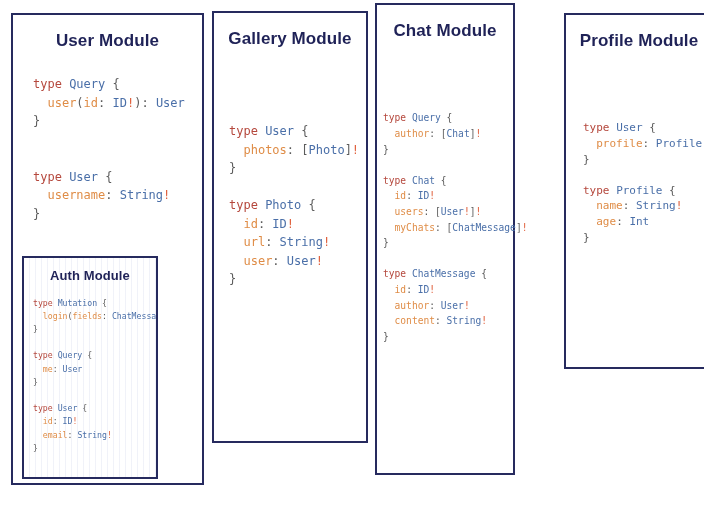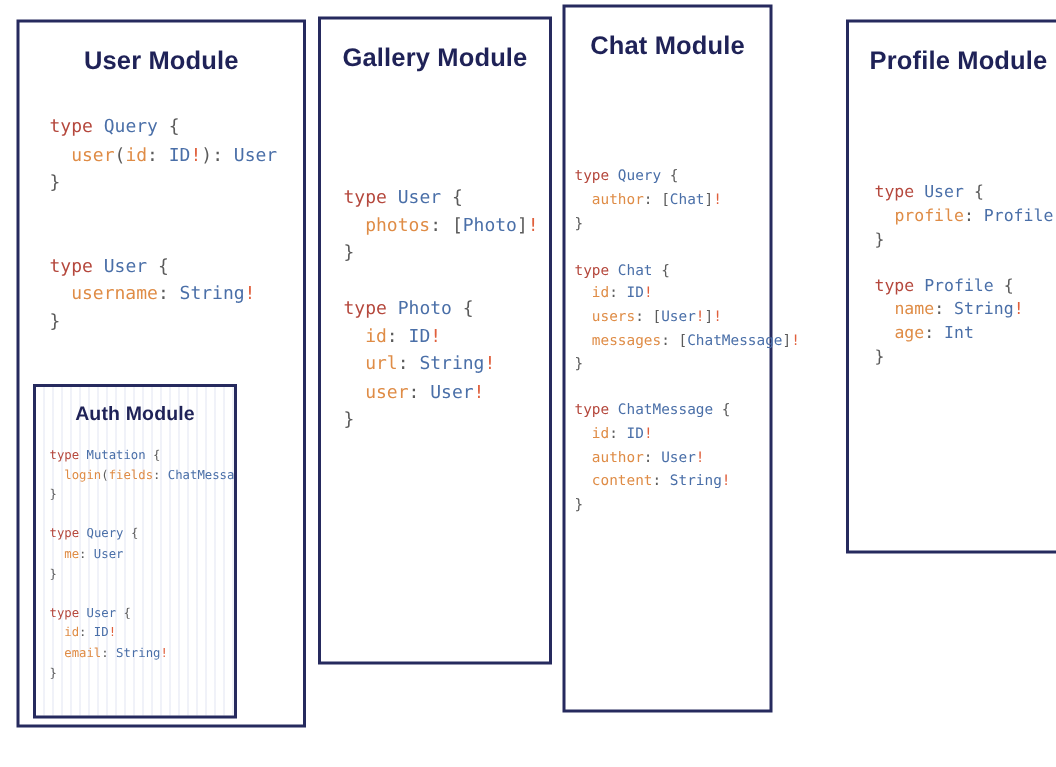--- a/index.html
+++ b/index.html
@@ -157,21 +157,21 @@
 
   <div class="module-card" id="card-chat">
     <div class="module-title">Chat Module</div>
     <div class="code-block"><span class="k">type</span> <span class="tn">Query</span> <span class="pn">{</span>
   <span class="fld">author</span><span class="pn">: </span><span class="pn">[</span><span class="ty">Chat</span><span class="pn">]</span><span class="bang">!</span>
 <span class="pn">}</span>
 
 <span class="k">type</span> <span class="tn">Chat</span> <span class="pn">{</span>
   <span class="fld">id</span><span class="pn">: </span><span class="ty">ID</span><span class="bang">!</span>
   <span class="fld">users</span><span class="pn">: </span><span class="pn">[</span><span class="ty">User</span><span class="bang">!</span><span class="pn">]</span><span class="bang">!</span>
-  <span class="fld">messages</span><span class="pn">: </span><span class="pn">[</span><span class="ty">ChatMessage</span><span class="pn">]</span><span class="bang">!</span>
+  <span class="fld">myChats</span><span class="pn">: </span><span class="pn">[</span><span class="ty">ChatMessage</span><span class="pn">]</span><span class="bang">!</span>
 <span class="pn">}</span>
 
 <span class="k">type</span> <span class="tn">ChatMessage</span> <span class="pn">{</span>
   <span class="fld">id</span><span class="pn">: </span><span class="ty">ID</span><span class="bang">!</span>
   <span class="fld">author</span><span class="pn">: </span><span class="ty">User</span><span class="bang">!</span>
   <span class="fld">content</span><span class="pn">: </span><span class="ty">String</span><span class="bang">!</span>
 <span class="pn">}</span></div>
   </div>
 
   <div class="module-card" id="card-profile">

